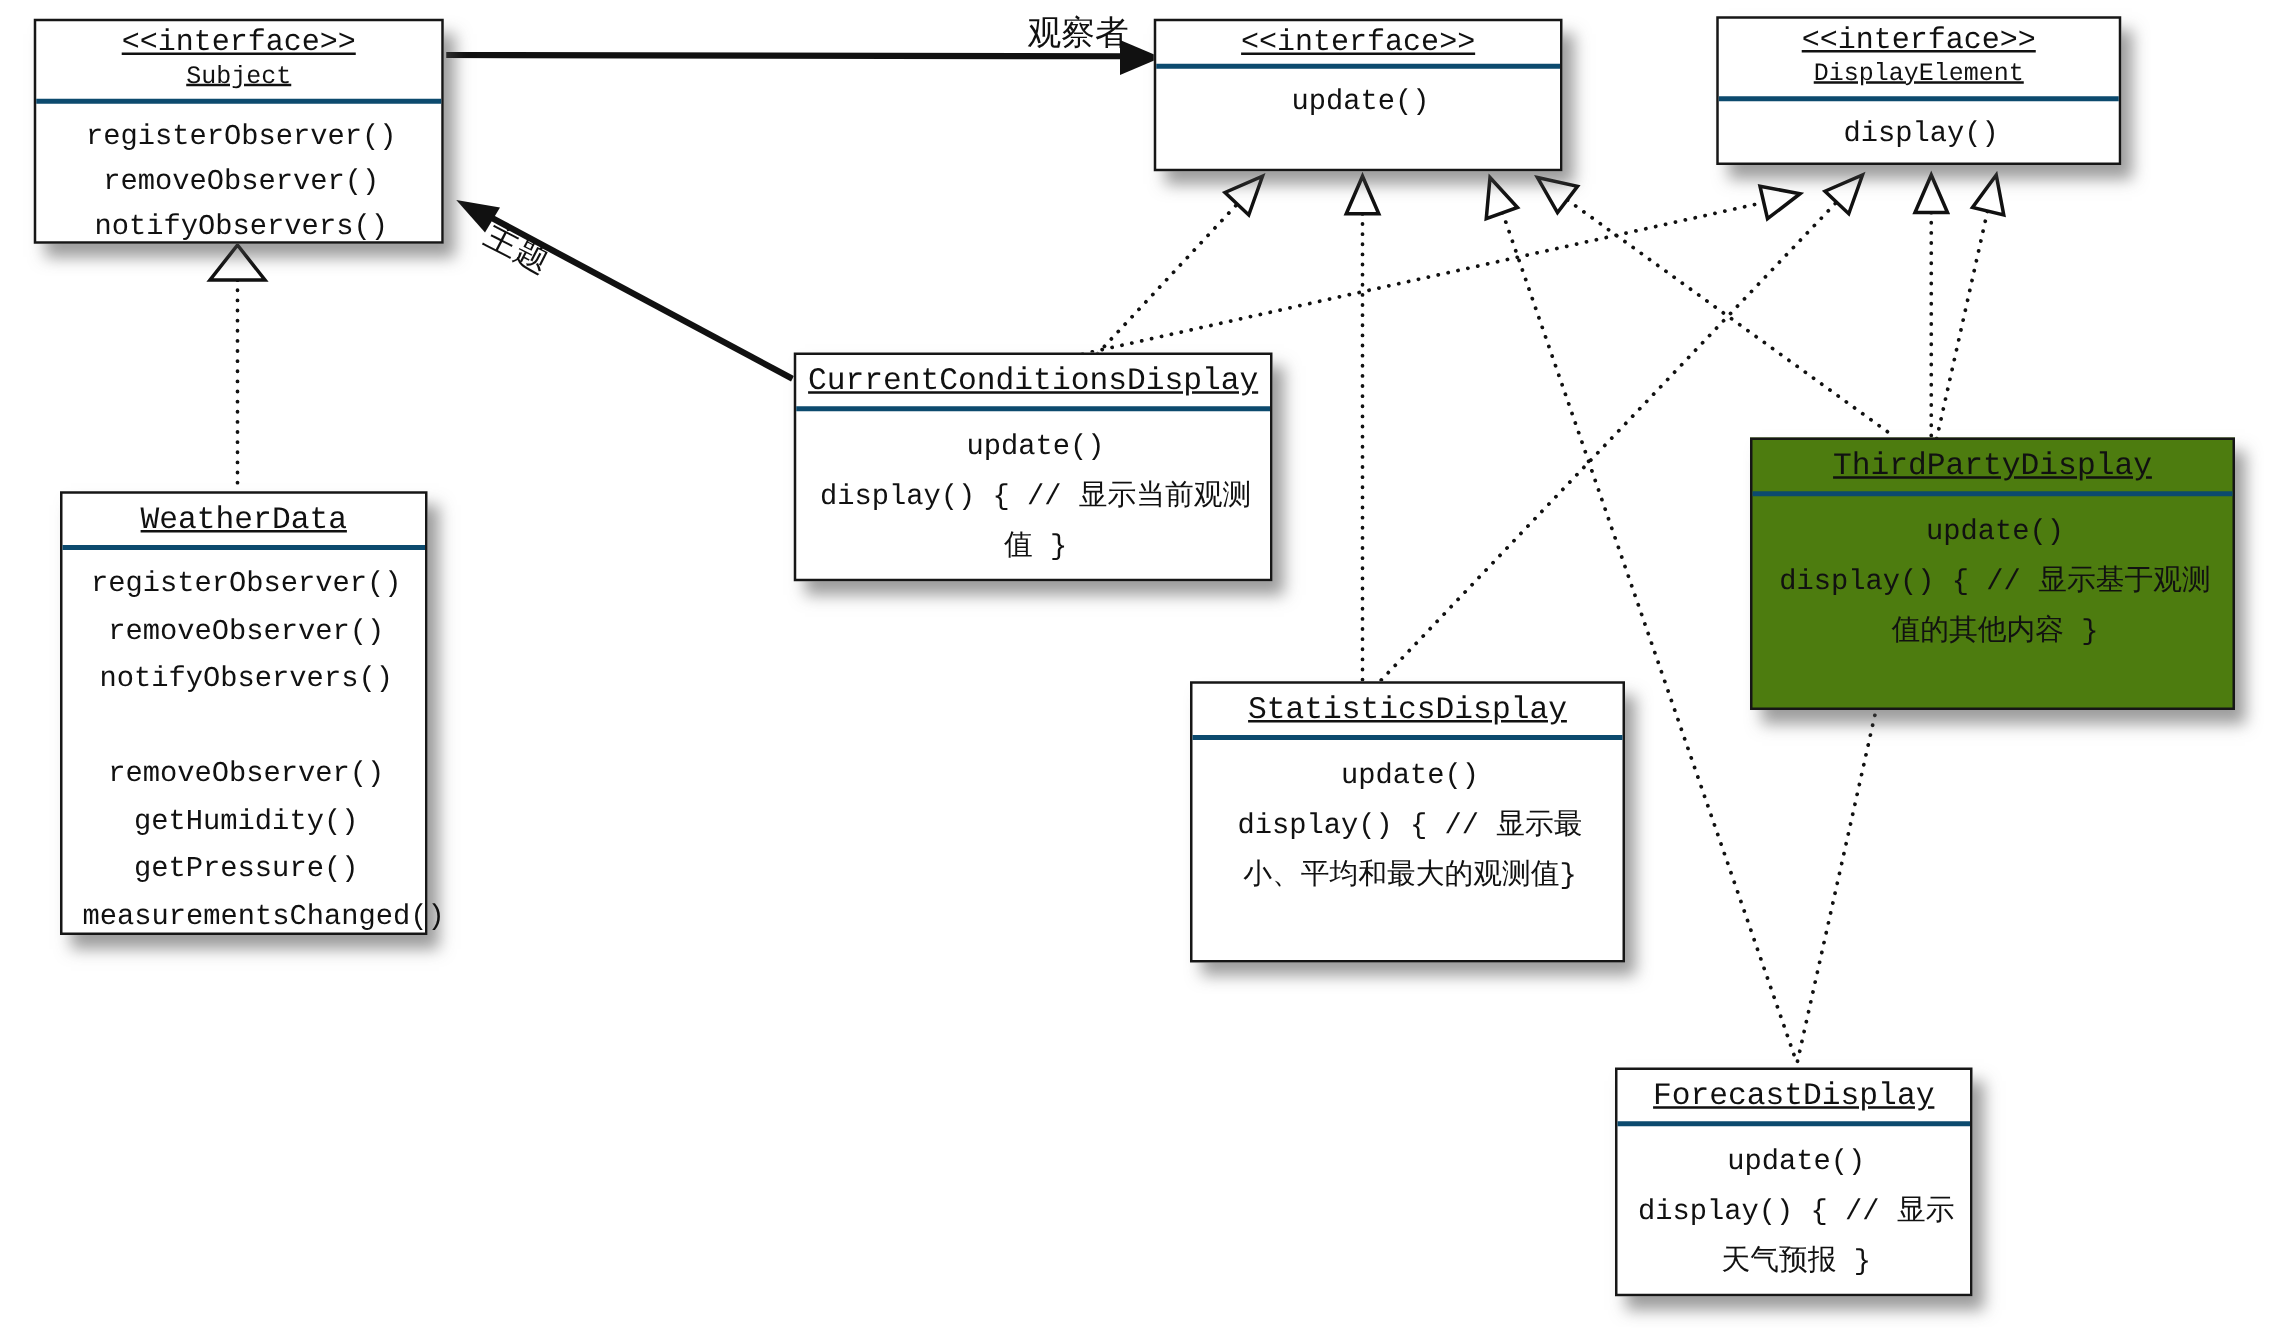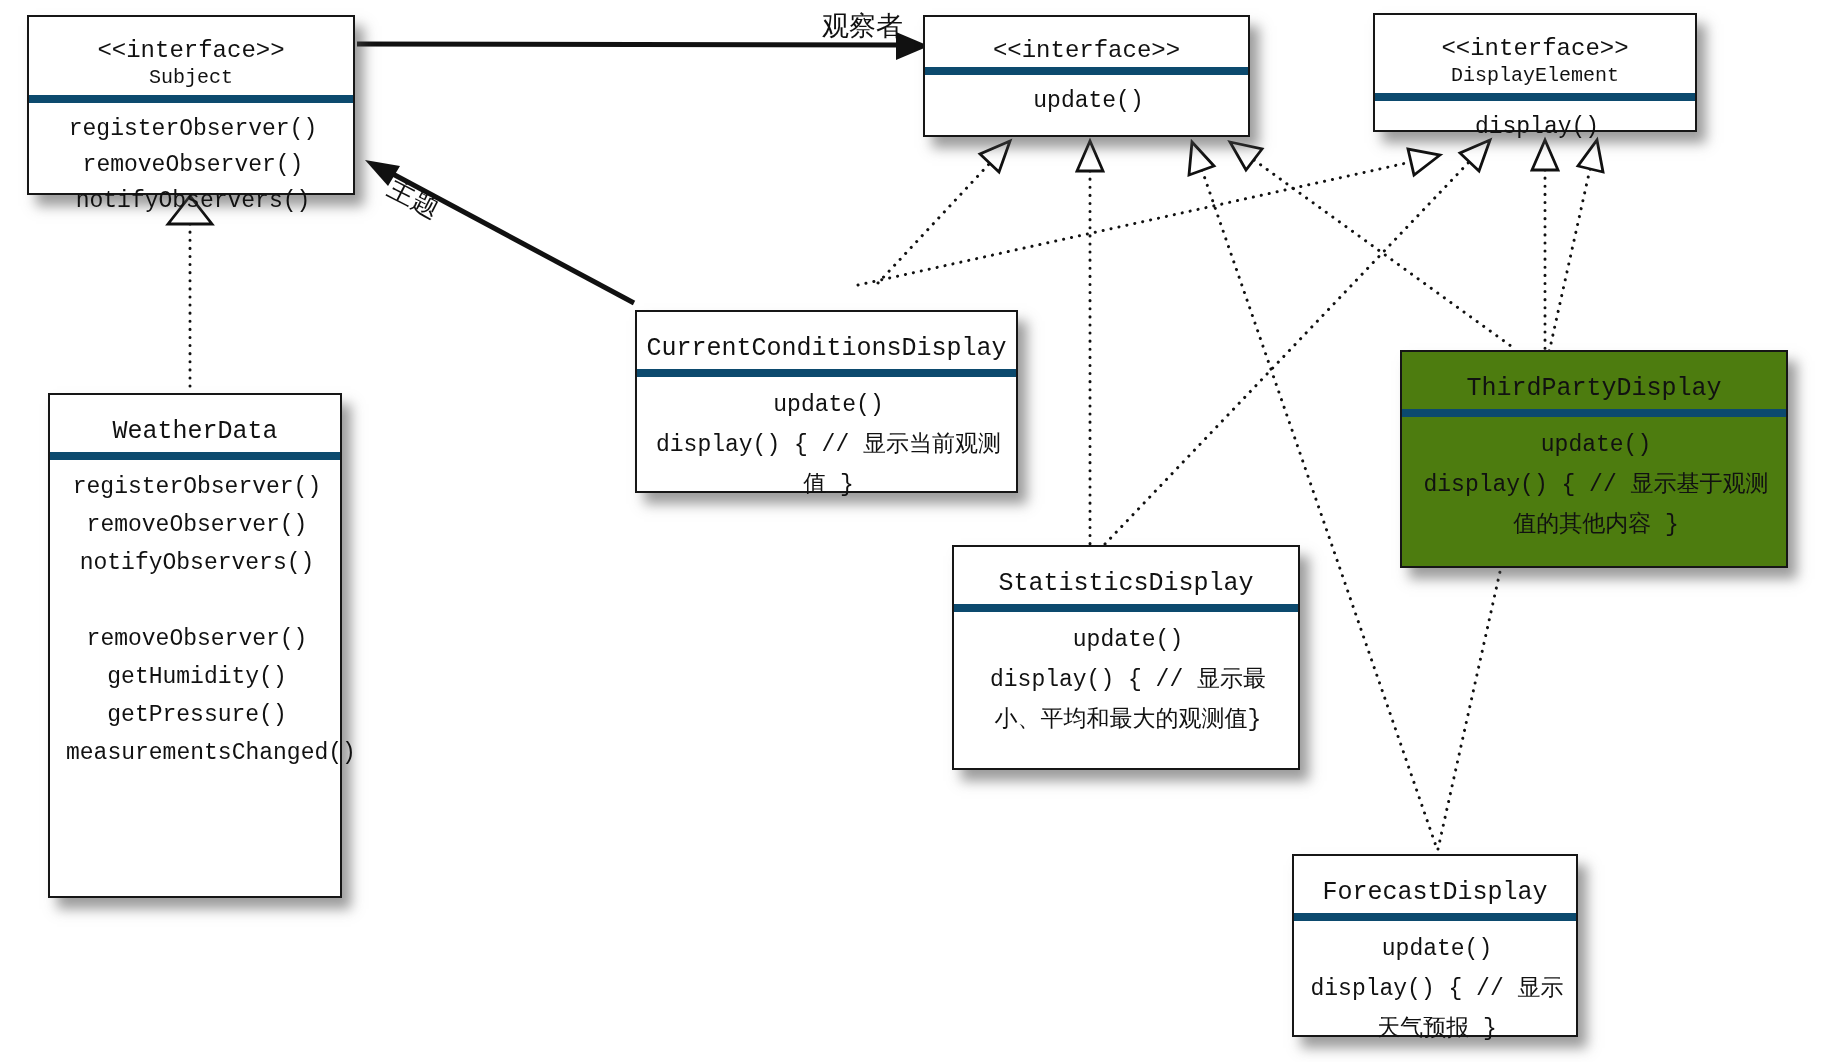--- a/index.html
+++ b/index.html
@@ -10,39 +10,40 @@
     color:#111;
   }
   #edges { position:absolute; left:0; top:0; z-index:1; }
 
   .uml-box {
     position:absolute; z-index:2; box-sizing:border-box;
     background:#ffffff; border:2.5px solid #161616;
     box-shadow:9px 11px 12px rgba(75,75,75,0.55);
   }
   .uml-title {
-    border-bottom:8px solid #0c4a6e; text-align:center;
-    padding:20px 6px 3px 6px;
+    border-bottom:4px solid #0c4a6e; text-align:center;
+    padding:4px 6px 3px 6px;
+    text-decoration:underline;
   }
   .stereotype { font-size:24px; line-height:27px; }
   .cname      { font-size:20px; line-height:28px; }
   .class-title .cname { font-size:25px; line-height:34px; }
   .uml-methods { padding:8px 12px 4px 16px;text-align:center; }
   .m { font-size:23px; line-height:40px; min-height:40px; white-space:normal; }
 
   
   #box-subject        { left:27px;  top:15px;  width:328px; height:180px; }
   #box-subject .m     { line-height:36px; min-height:36px; }
   #box-observer       { left:923px; top:15px;  width:327px; height:122px; }
   #box-observer .m    { line-height:36px; min-height:36px; }
   #box-displayelement { left:1373px; top:13px; width:324px; height:119px; }
   #box-displayelement .m { line-height:36px; min-height:36px; }
-  #box-weatherdata    { left:48px;  top:393px; width:294px; height:505px; }
+  #box-weatherdata    { left:48px;  top:393px; width:294px; height:355px; }
   #box-weatherdata .m { line-height:38px; min-height:38px; }
-  #box-currentconditions { left:635px; top:282px; width:383px; height:183px;margin-top:28px; }
+  #box-currentconditions { left:635px; top:282px; width:383px; height:183px; }
   #box-statistics     { left:952px; top:545px; width:348px; height:225px; }
   #box-thirdparty     { left:1400px; top:350px; width:388px; height:218px; background:#4d7c0f; }
   #box-forecast       { left:1292px; top:854px; width:286px; height:183px; }
 
   .edge-label {
     position:absolute; z-index:3; font-size:27px;
     font-family:"DejaVu Sans","Liberation Sans",sans-serif; color:#111;
   }
   #label-observer-role { left:792px; top:8px;margin-left:30px; }
   #label-subject-role  { left:398px; top:170px; transform:rotate(27deg); transform-origin:left top; }

